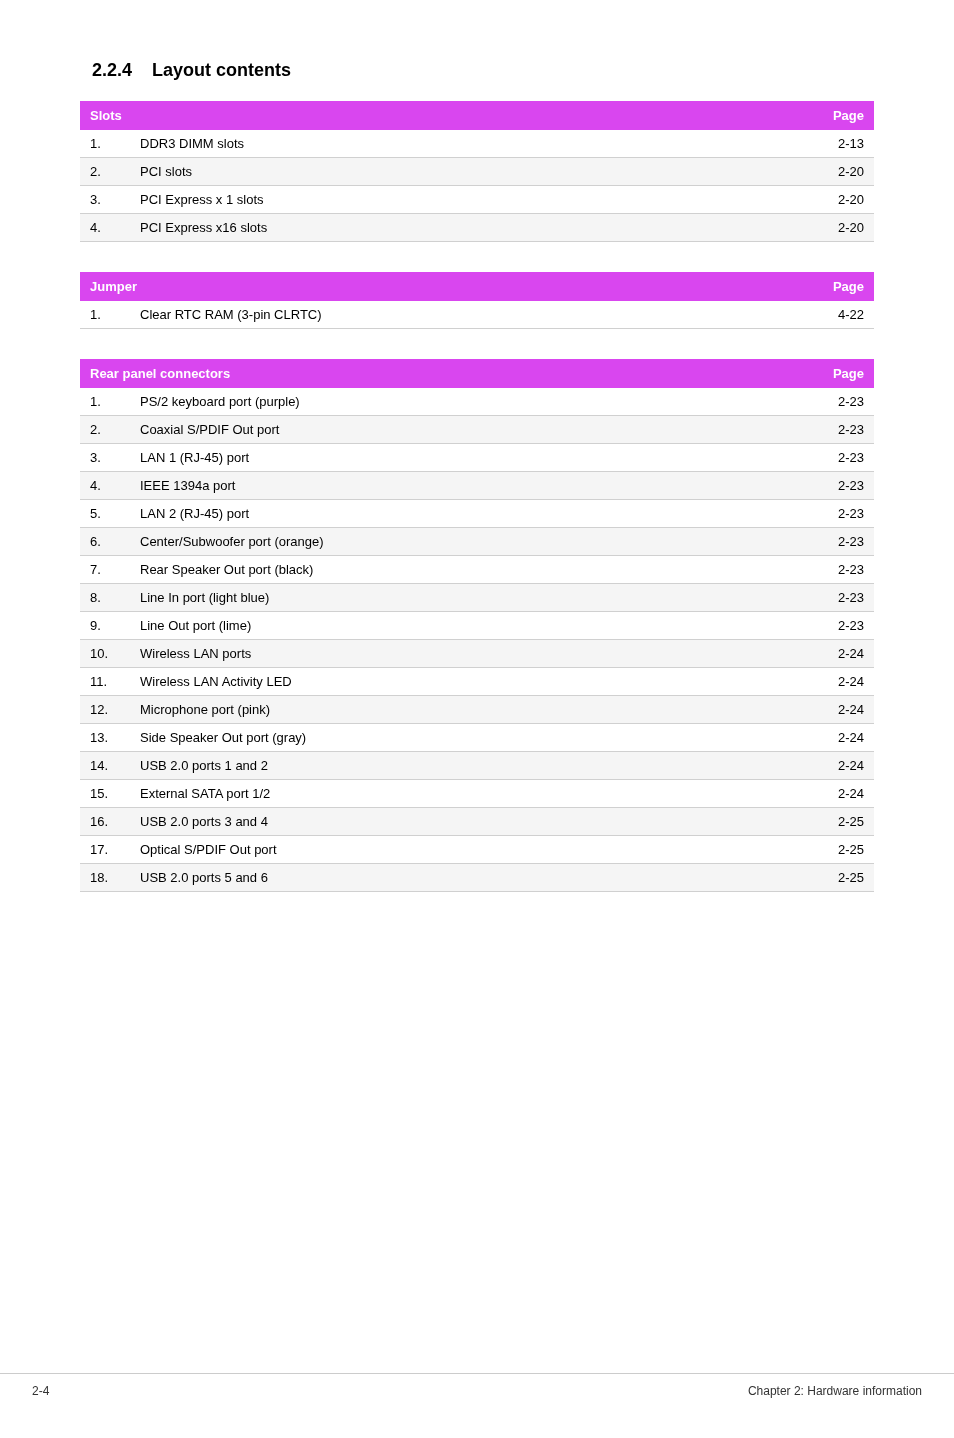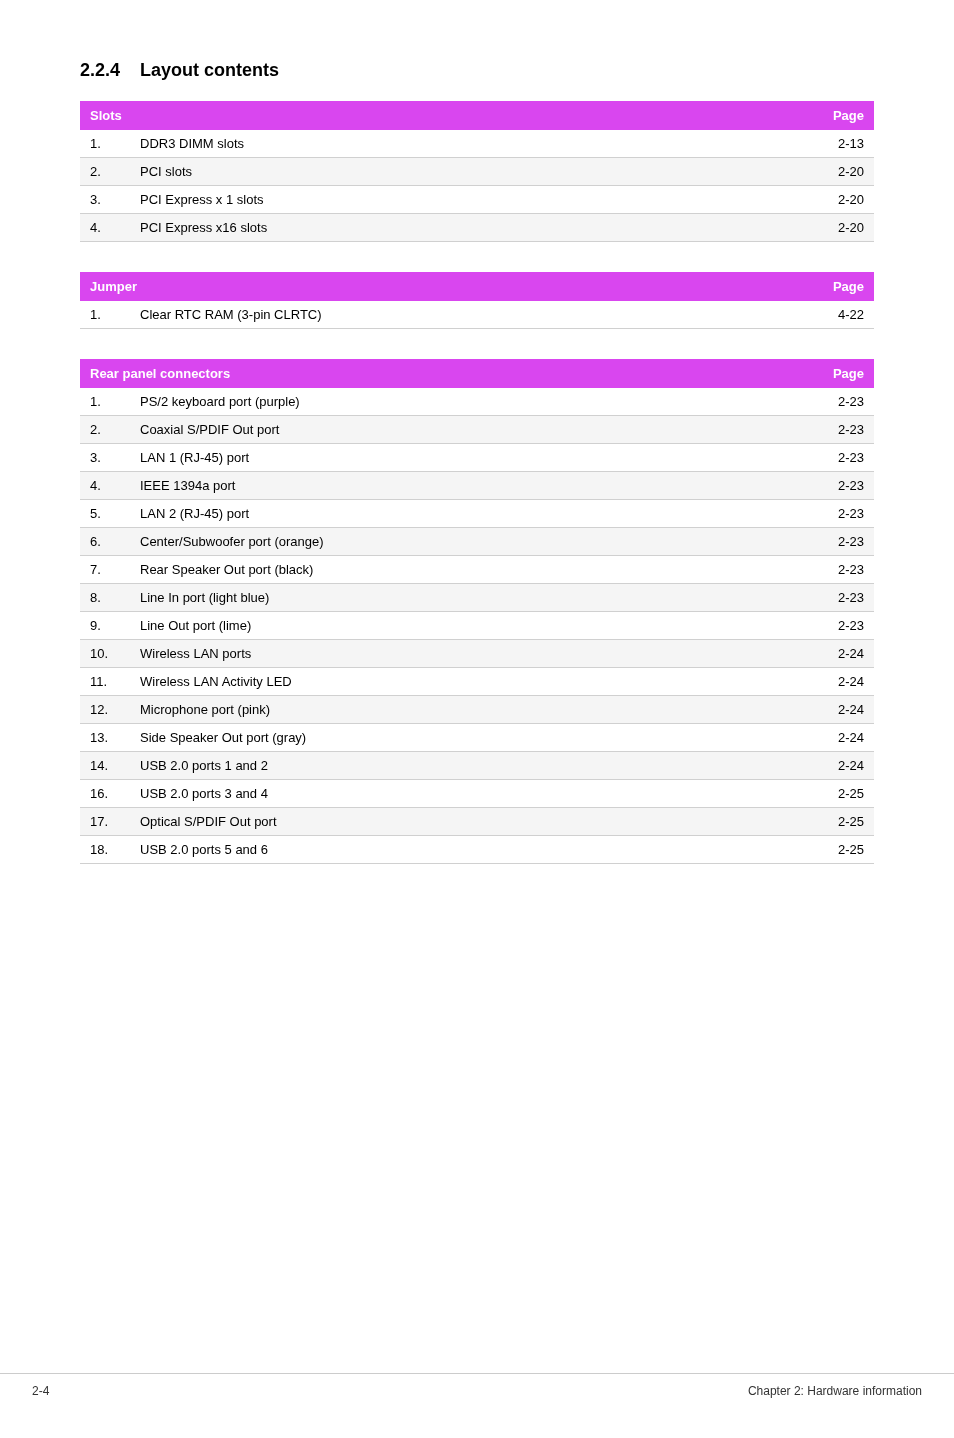--- a/index.html
+++ b/index.html
@@ -20,20 +20,21 @@
 
     .section-title {
       font-size: 18px;
       font-weight: bold;
       margin-bottom: 20px;
       color: #000;
     }
 
     .section-number {
       margin-right: 20px;
+      margin-left: 12px;
     }
 
     table {
       width: 100%;
       border-collapse: collapse;
       margin-bottom: 30px;
     }
 
     table thead tr {
       background-color: #d946ef;
@@ -225,20 +226,25 @@
       <td>13.</td>
       <td>Side Speaker Out port (gray)</td>
       <td>2-24</td>
     </tr>
       <tr>
       <td>14.</td>
       <td>USB 2.0 ports 1 and 2</td>
       <td>2-24</td>
     </tr>
       <tr>
+      <td>15.</td>
+      <td>External SATA port 1/2</td>
+      <td>2-24</td>
+    </tr>
+      <tr>
       <td>16.</td>
       <td>USB 2.0 ports 3 and 4</td>
       <td>2-25</td>
     </tr>
       <tr>
       <td>17.</td>
       <td>Optical S/PDIF Out port</td>
       <td>2-25</td>
     </tr>
       <tr>

